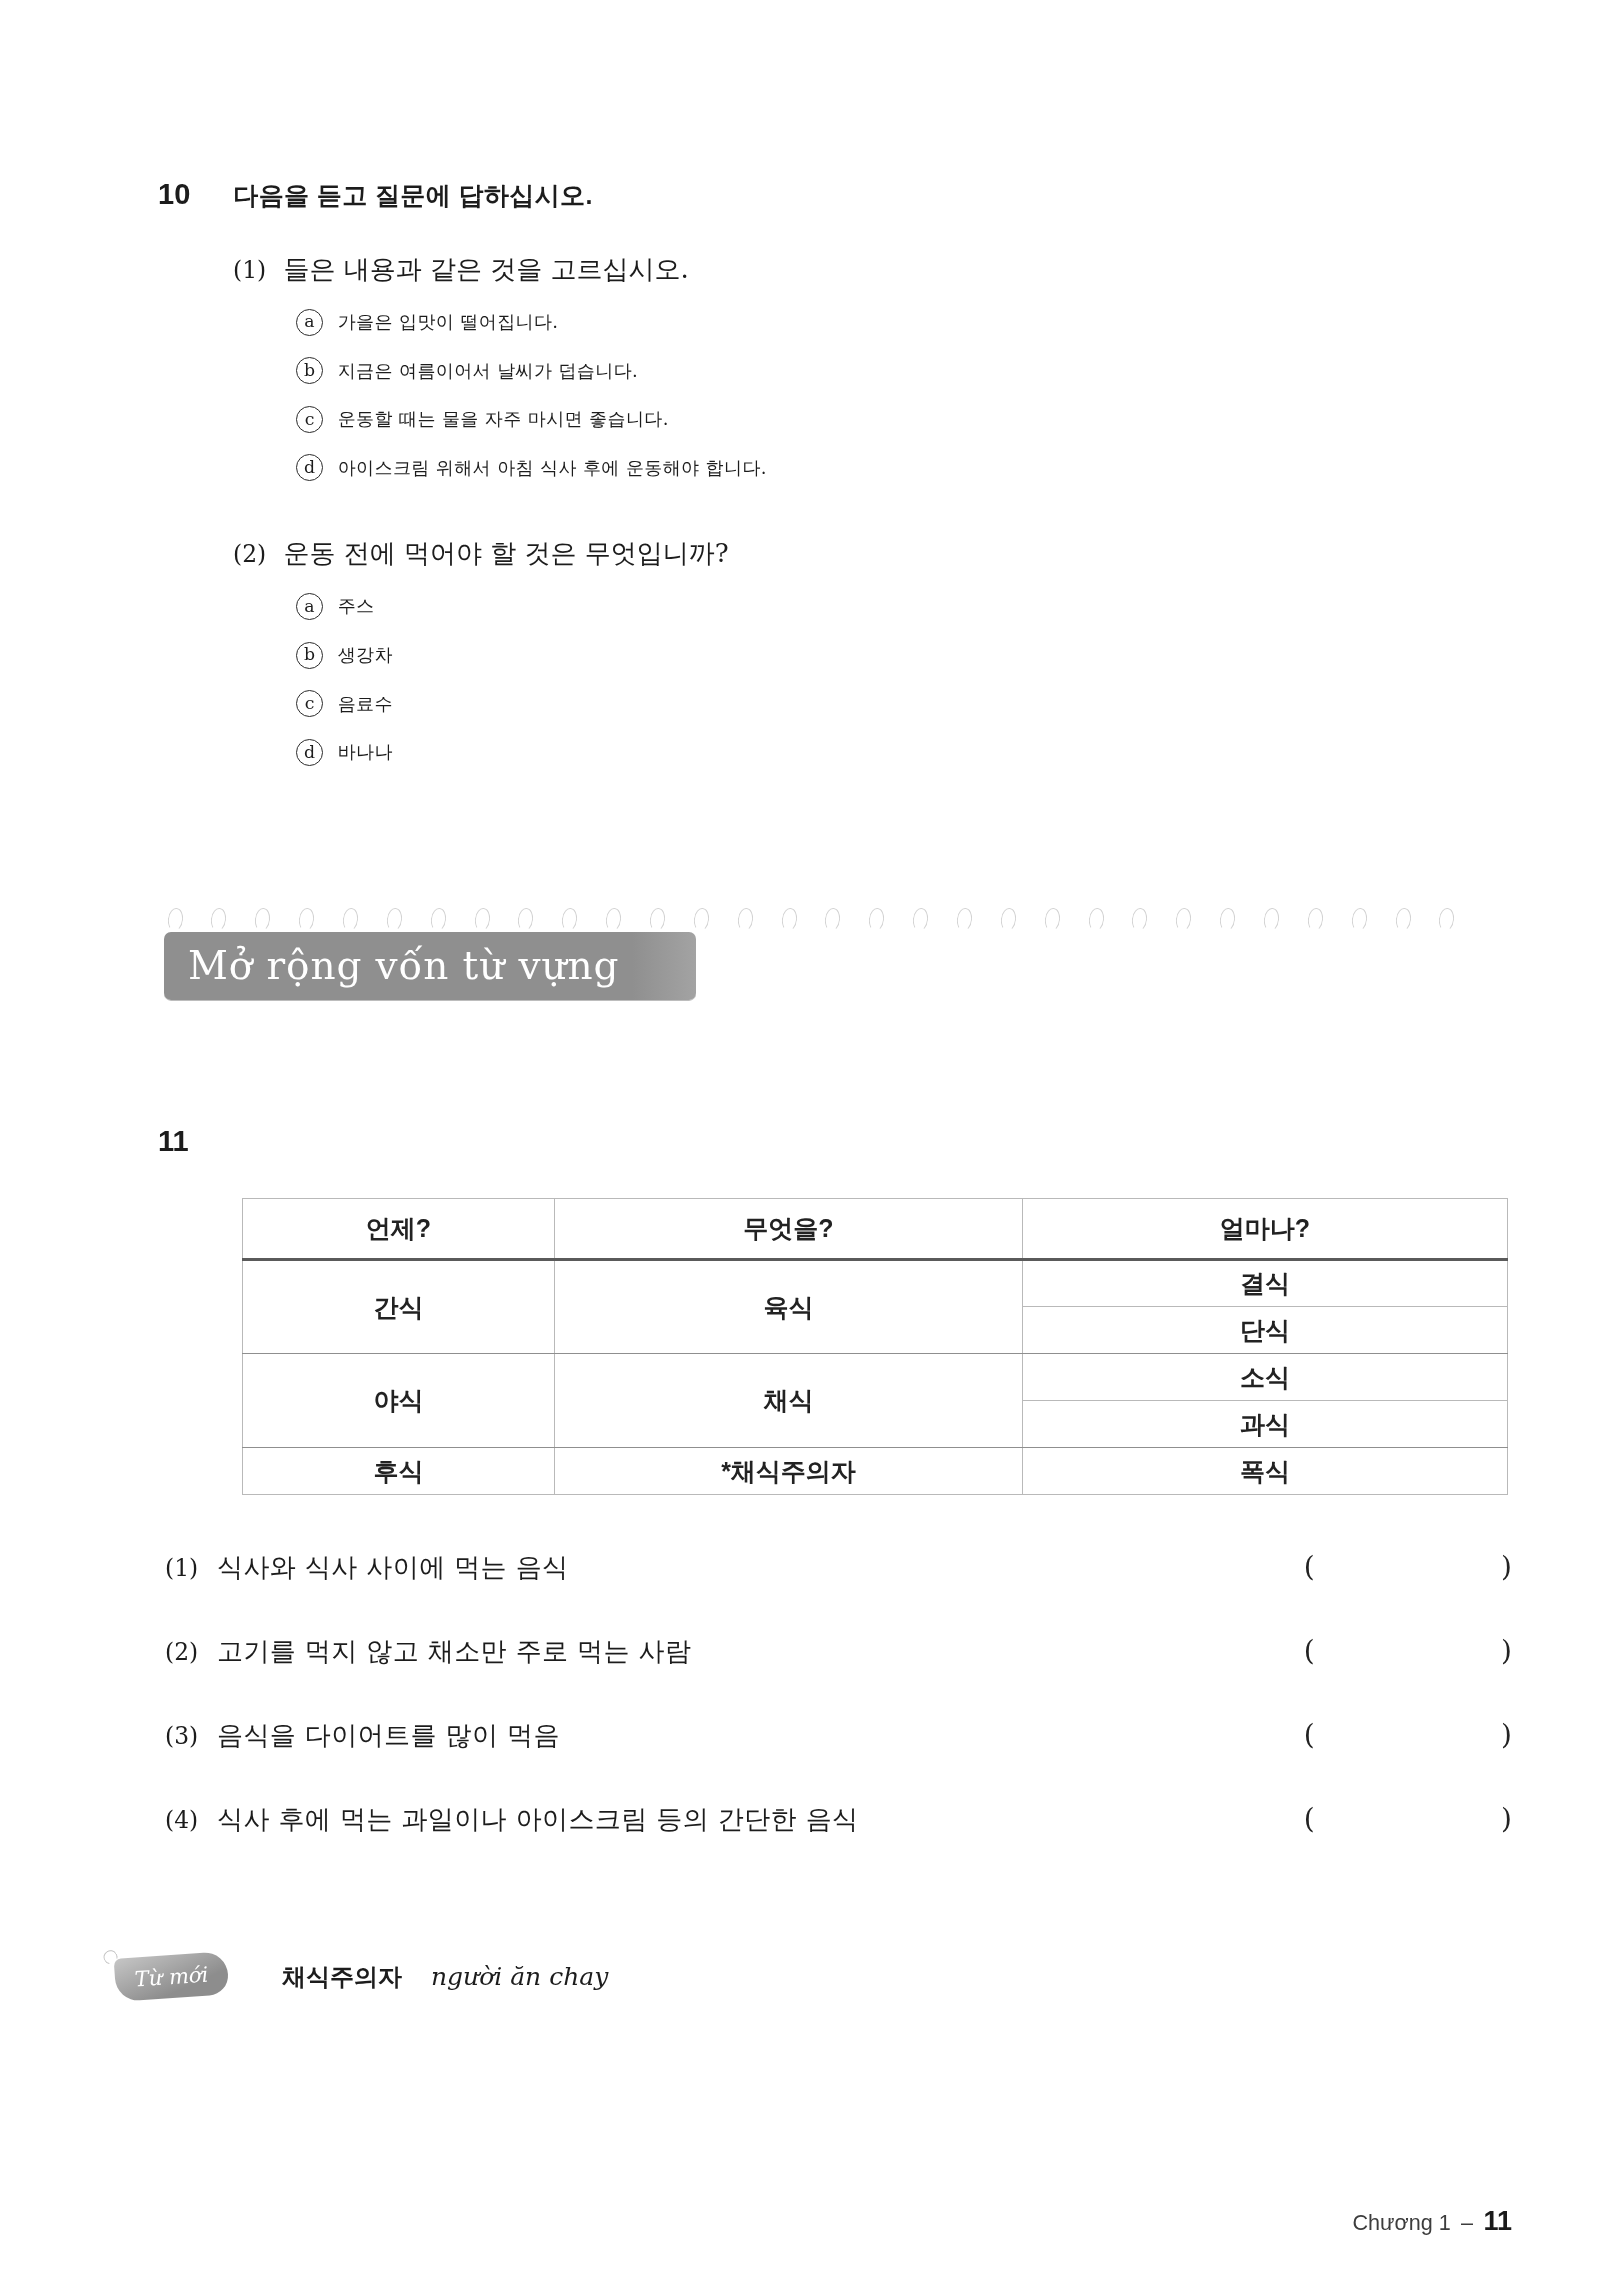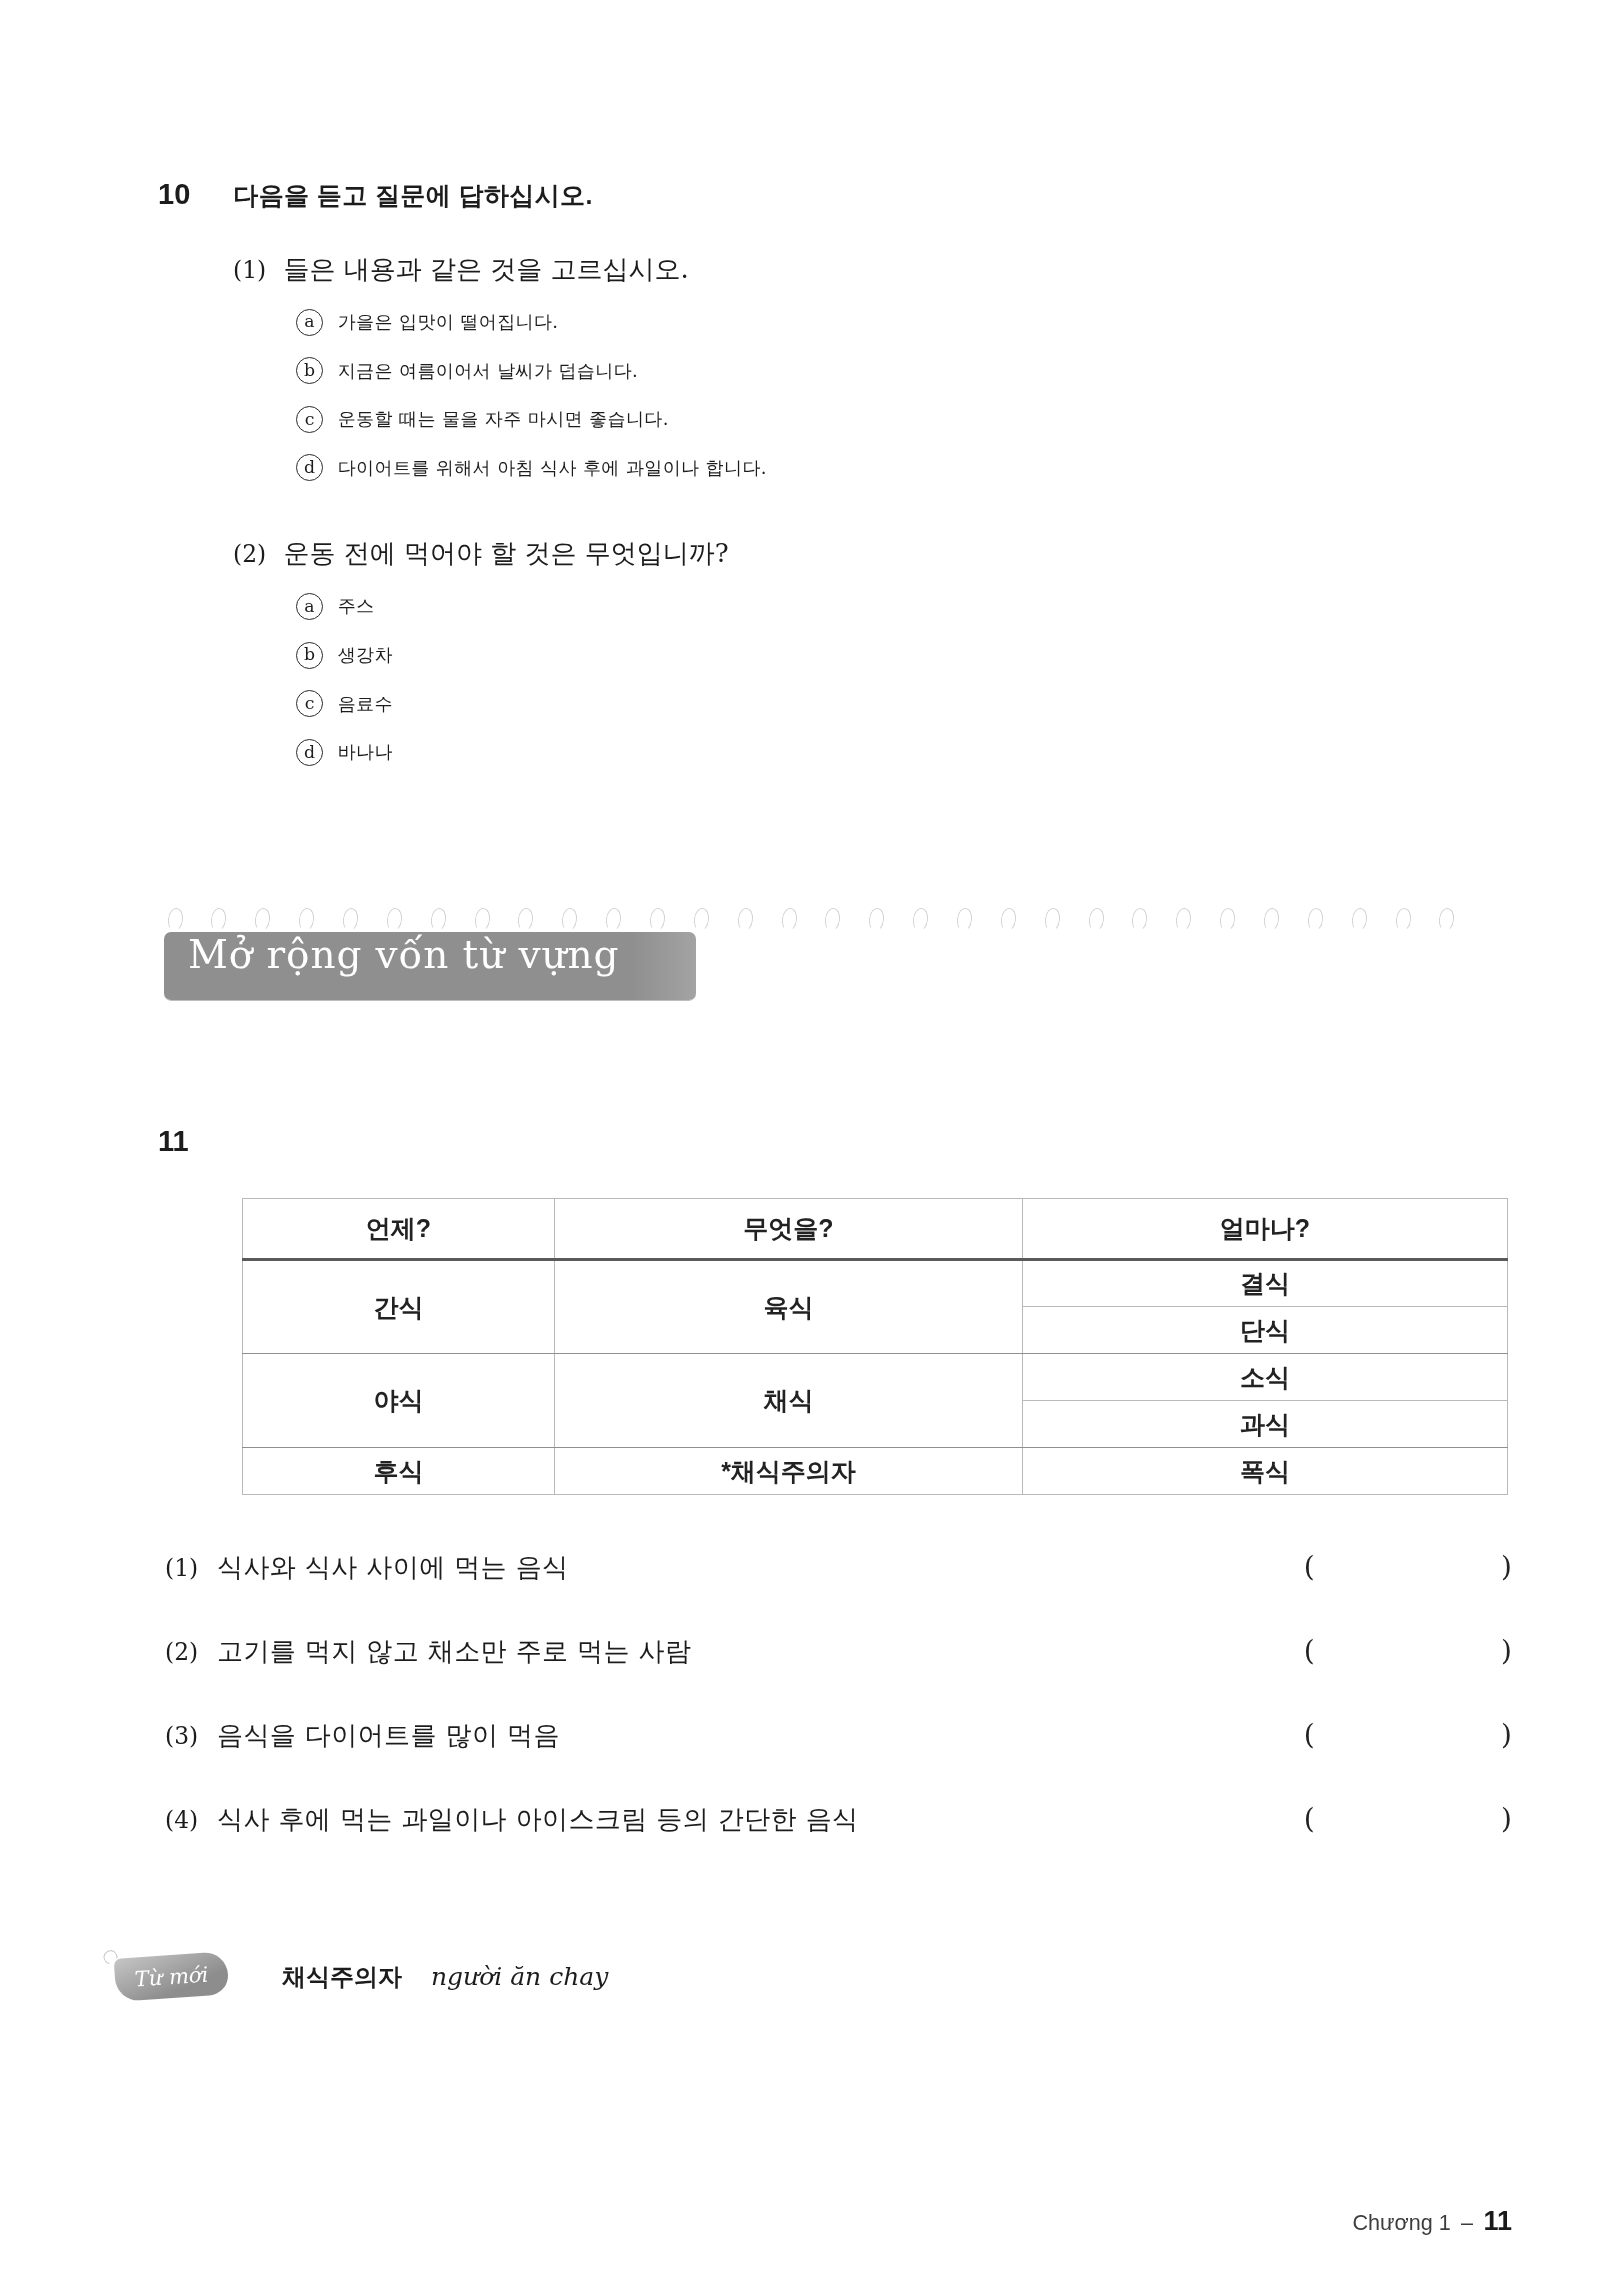--- a/index.html
+++ b/index.html
@@ -36,21 +36,21 @@
   .opt-text { font-size:18px; letter-spacing:0.4px; }
 
   
   #section { position:absolute; top:904px; left:164px; width:1294px; }
   .loops { display:flex; justify-content:space-between; align-items:flex-end; height:26px; margin-bottom:1.7px; padding:0 3.5px; }
   .loop { width:14.7px; height:22.5px; border:1.7px solid #d3d3d3; border-radius:50%; transform:rotate(7deg); border-bottom-color:transparent; }
   .section-bar {
     width:532px; height:68px;
     background:linear-gradient(90deg,#8f8f8f 0%,#8f8f8f 88%,#a3a3a3 100%);
     border-radius:7px;
-    display:flex; align-items:flex-start; padding-left:24px;
+    display:flex; align-items:center; padding-left:24px;
     box-shadow:0 0.9px 0 #bdbdbd;
   }
   .section-title { color:#ffffff; font-family:"DejaVu Serif","Liberation Serif",serif; font-size:39px; letter-spacing:0.9px; }
 
   
   #q11 { position:absolute; top:1125px; left:158px; width:1359px; }
   table.vocab-table {
     border-collapse:collapse;
     width:1264px;
     margin:40px 0 0 84px;
@@ -121,21 +121,21 @@
         <div class="option">
           <span class="opt-letter">b</span>
           <span class="opt-text">지금은 여름이어서 날씨가 덥습니다.</span>
         </div>
         <div class="option">
           <span class="opt-letter">c</span>
           <span class="opt-text">운동할 때는 물을 자주 마시면 좋습니다.</span>
         </div>
         <div class="option">
           <span class="opt-letter">d</span>
-          <span class="opt-text">다이어트를 위해서 아침 식사 후에 과일이나 합니다.</span>
+          <span class="opt-text">아이스크림 위해서 아침 식사 후에 운동해야 합니다.</span>
         </div>
       </div>
     </div>
 
     <div class="subq">
       <div class="sub-head">
         <span class="sub-number">(2)</span>
         <span class="sub-prompt">운동 전에 먹어야 할 것은 무엇입니까?</span>
       </div>
       <div class="options">

